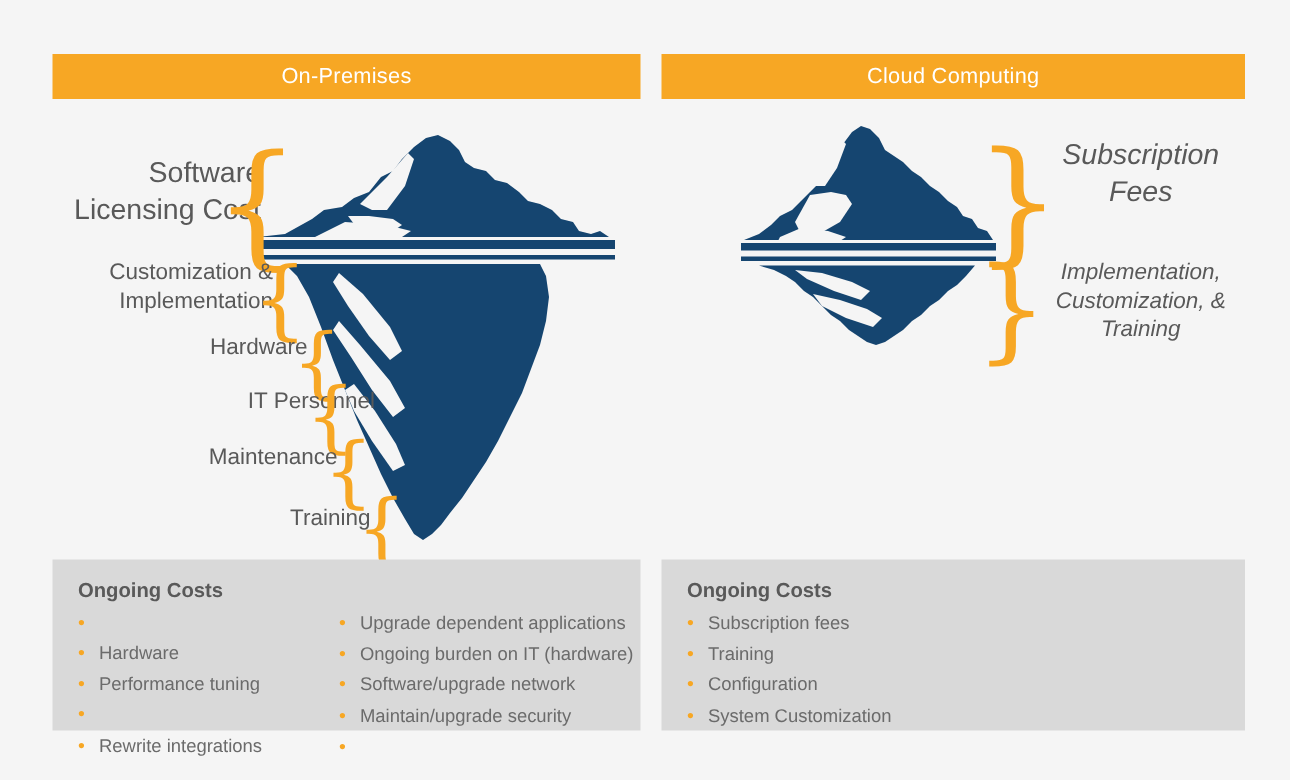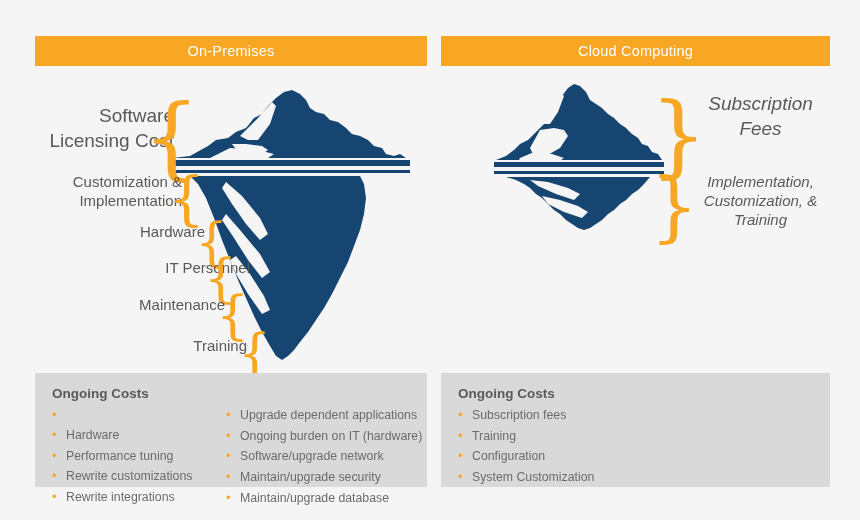--- a/index.html
+++ b/index.html
@@ -218,21 +218,20 @@
         <div class="cost-item">
           <span class="cost-bullet">•</span>
           <span>Hardware</span>
         </div>
         <div class="cost-item">
           <span class="cost-bullet">•</span>
           <span>Performance tuning</span>
         </div>
         <div class="cost-item">
           <span class="cost-bullet">•</span>
-          <span>Rewrite customizations</span>
         </div>
         <div class="cost-item">
           <span class="cost-bullet">•</span>
           <span>Rewrite integrations</span>
         </div>
       </div>
       <div class="cost-col">
         <div class="cost-item">
           <span class="cost-bullet">•</span>
           <span>Upgrade dependent applications</span>
@@ -244,21 +243,20 @@
         <div class="cost-item">
           <span class="cost-bullet">•</span>
           <span>Software/upgrade network</span>
         </div>
         <div class="cost-item">
           <span class="cost-bullet">•</span>
           <span>Maintain/upgrade security</span>
         </div>
         <div class="cost-item">
           <span class="cost-bullet">•</span>
-          <span>Maintain/upgrade database</span>
         </div>
       </div>
     </div>
   </div>
 
   <div class="cost-box" id="cost-box-right">
     <div class="cost-title">Ongoing Costs</div>
     <div class="cost-cols">
       <div class="cost-col">
         <div class="cost-item">

